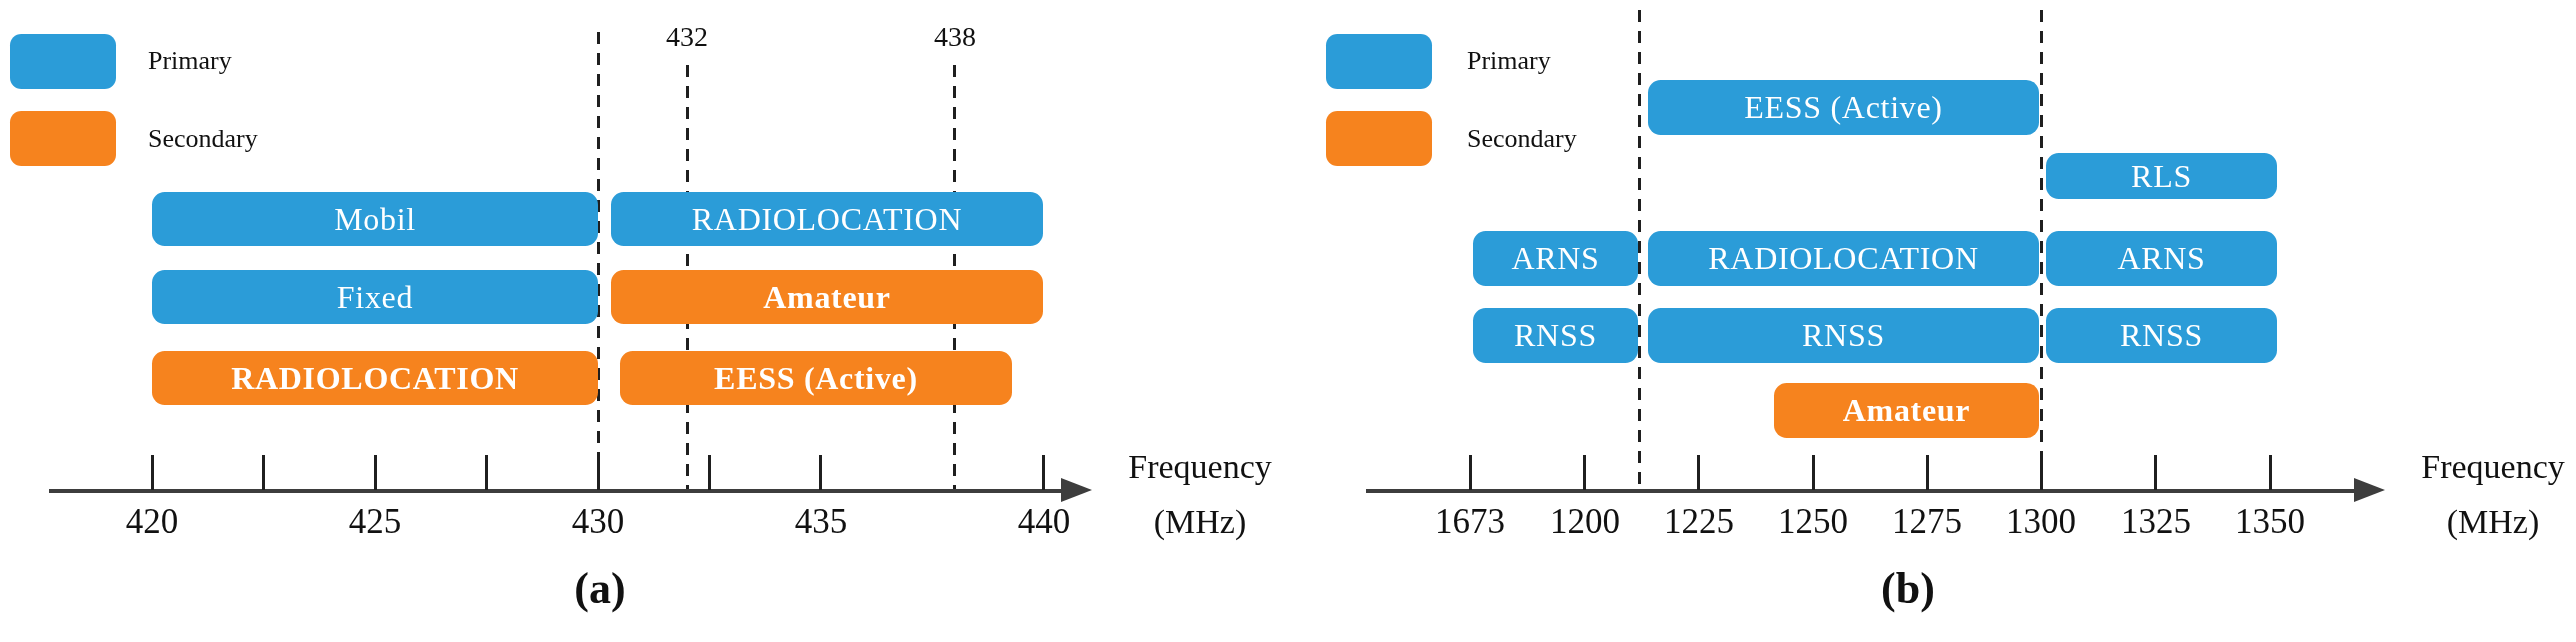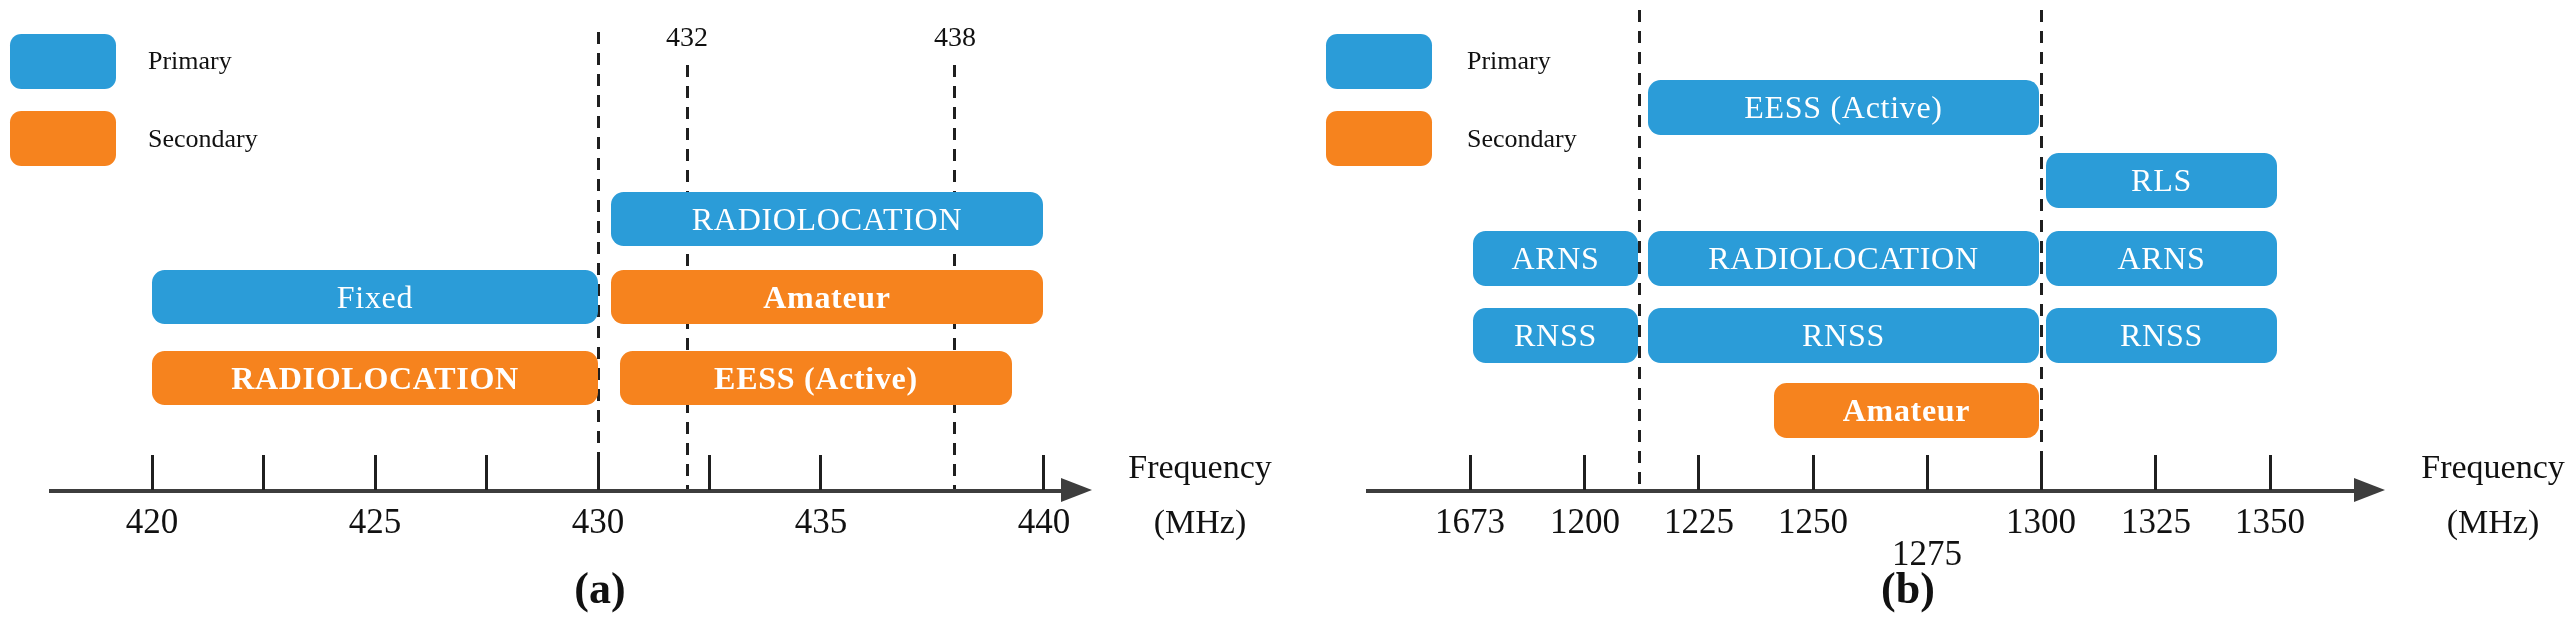--- a/index.html
+++ b/index.html
@@ -41,20 +41,23 @@
 <div class="stage">
     <div class="swatch primary" style="left: 10px; top: 34px; width: 106px; height: 55px;"></div>
     <div class="lbl legendlabel" style="left: 148px; top: 40px; line-height: 42px;">Primary</div>
     <div class="swatch secondary" style="left: 10px; top: 111px; width: 106px; height: 55px;"></div>
     <div class="lbl legendlabel" style="left: 148px; top: 118px; line-height: 42px;">Secondary</div>
     <div class="dash" style="left: 597px; top: 32px; height: 458px;"></div>
     <div class="dash" style="left: 686px; top: 65px; height: 425px;"></div>
     <div class="lbl centered toplabel" style="left: 687px; top: 21px;">432</div>
     <div class="dash" style="left: 953px; top: 65px; height: 425px;"></div>
     <div class="lbl centered toplabel" style="left: 955px; top: 21px;">438</div>
+    <div class="bar primary" style="left: 152px; top: 192px; width: 446px; height: 54px;">
+      <span>Mobil</span>
+    </div>
     <div class="bar primary" style="left: 611px; top: 192px; width: 432px; height: 54px;">
       <span>RADIOLOCATION</span>
     </div>
     <div class="bar primary" style="left: 152px; top: 270px; width: 446px; height: 54px;">
       <span>Fixed</span>
     </div>
     <div class="bar secondary" style="left: 611px; top: 270px; width: 432px; height: 54px;">
       <span>Amateur</span>
     </div>
     <div class="bar secondary" style="left: 152px; top: 351px; width: 446px; height: 54px;">
@@ -83,21 +86,21 @@
     <div class="lbl centered caption" style="left: 600px; top: 563px;">(a)</div>
     <div class="swatch primary" style="left: 1326px; top: 34px; width: 106px; height: 55px;"></div>
     <div class="lbl legendlabel" style="left: 1467px; top: 40px; line-height: 42px;">Primary</div>
     <div class="swatch secondary" style="left: 1326px; top: 111px; width: 106px; height: 55px;"></div>
     <div class="lbl legendlabel" style="left: 1467px; top: 118px; line-height: 42px;">Secondary</div>
     <div class="dash" style="left: 1638px; top: 10px; height: 480px;"></div>
     <div class="dash" style="left: 2040px; top: 10px; height: 480px;"></div>
     <div class="bar primary" style="left: 1648px; top: 80px; width: 391px; height: 55px;">
       <span>EESS (Active)</span>
     </div>
-    <div class="bar primary" style="left: 2046px; top: 153px; width: 231px; height: 55px;">
+    <div class="bar primary" style="left: 2046px; top: 153px; width: 231px; height: 46px;">
       <span>RLS</span>
     </div>
     <div class="bar primary" style="left: 1473px; top: 231px; width: 165px; height: 55px;">
       <span>ARNS</span>
     </div>
     <div class="bar primary" style="left: 1648px; top: 231px; width: 391px; height: 55px;">
       <span>RADIOLOCATION</span>
     </div>
     <div class="bar primary" style="left: 2046px; top: 231px; width: 231px; height: 55px;">
       <span>ARNS</span>
@@ -118,21 +121,21 @@
     <div class="arrowhead" style="left: 2354px; top: 478px;"></div>
     <div class="tick" style="left: 1469px; top: 455px; height: 35px;"></div>
     <div class="lbl centered ticklabel" style="left: 1470px; top: 502px;">1673</div>
     <div class="tick" style="left: 1583px; top: 455px; height: 35px;"></div>
     <div class="lbl centered ticklabel" style="left: 1585px; top: 502px;">1200</div>
     <div class="tick" style="left: 1697px; top: 455px; height: 35px;"></div>
     <div class="lbl centered ticklabel" style="left: 1699px; top: 502px;">1225</div>
     <div class="tick" style="left: 1812px; top: 455px; height: 35px;"></div>
     <div class="lbl centered ticklabel" style="left: 1813px; top: 502px;">1250</div>
     <div class="tick" style="left: 1926px; top: 455px; height: 35px;"></div>
-    <div class="lbl centered ticklabel" style="left: 1927px; top: 502px; margin-top: 32px;">1275</div>
+    <div class="lbl centered ticklabel" style="left: 1927px; top: 502px;">1275</div>
     <div class="tick" style="left: 2040px; top: 455px; height: 35px;"></div>
     <div class="lbl centered ticklabel" style="left: 2041px; top: 502px;">1300</div>
     <div class="tick" style="left: 2154px; top: 455px; height: 35px;"></div>
     <div class="lbl centered ticklabel" style="left: 2156px; top: 502px;">1325</div>
     <div class="tick" style="left: 2269px; top: 455px; height: 35px;"></div>
     <div class="lbl centered ticklabel" style="left: 2270px; top: 502px;">1350</div>
     <div class="lbl centered freqlabel" style="left: 2493px; top: 448px;">Frequency</div>
     <div class="lbl centered freqlabel" style="left: 2493px; top: 503px;">(MHz)</div>
     <div class="lbl centered caption" style="left: 1908px; top: 563px;">(b)</div>
   </div>

